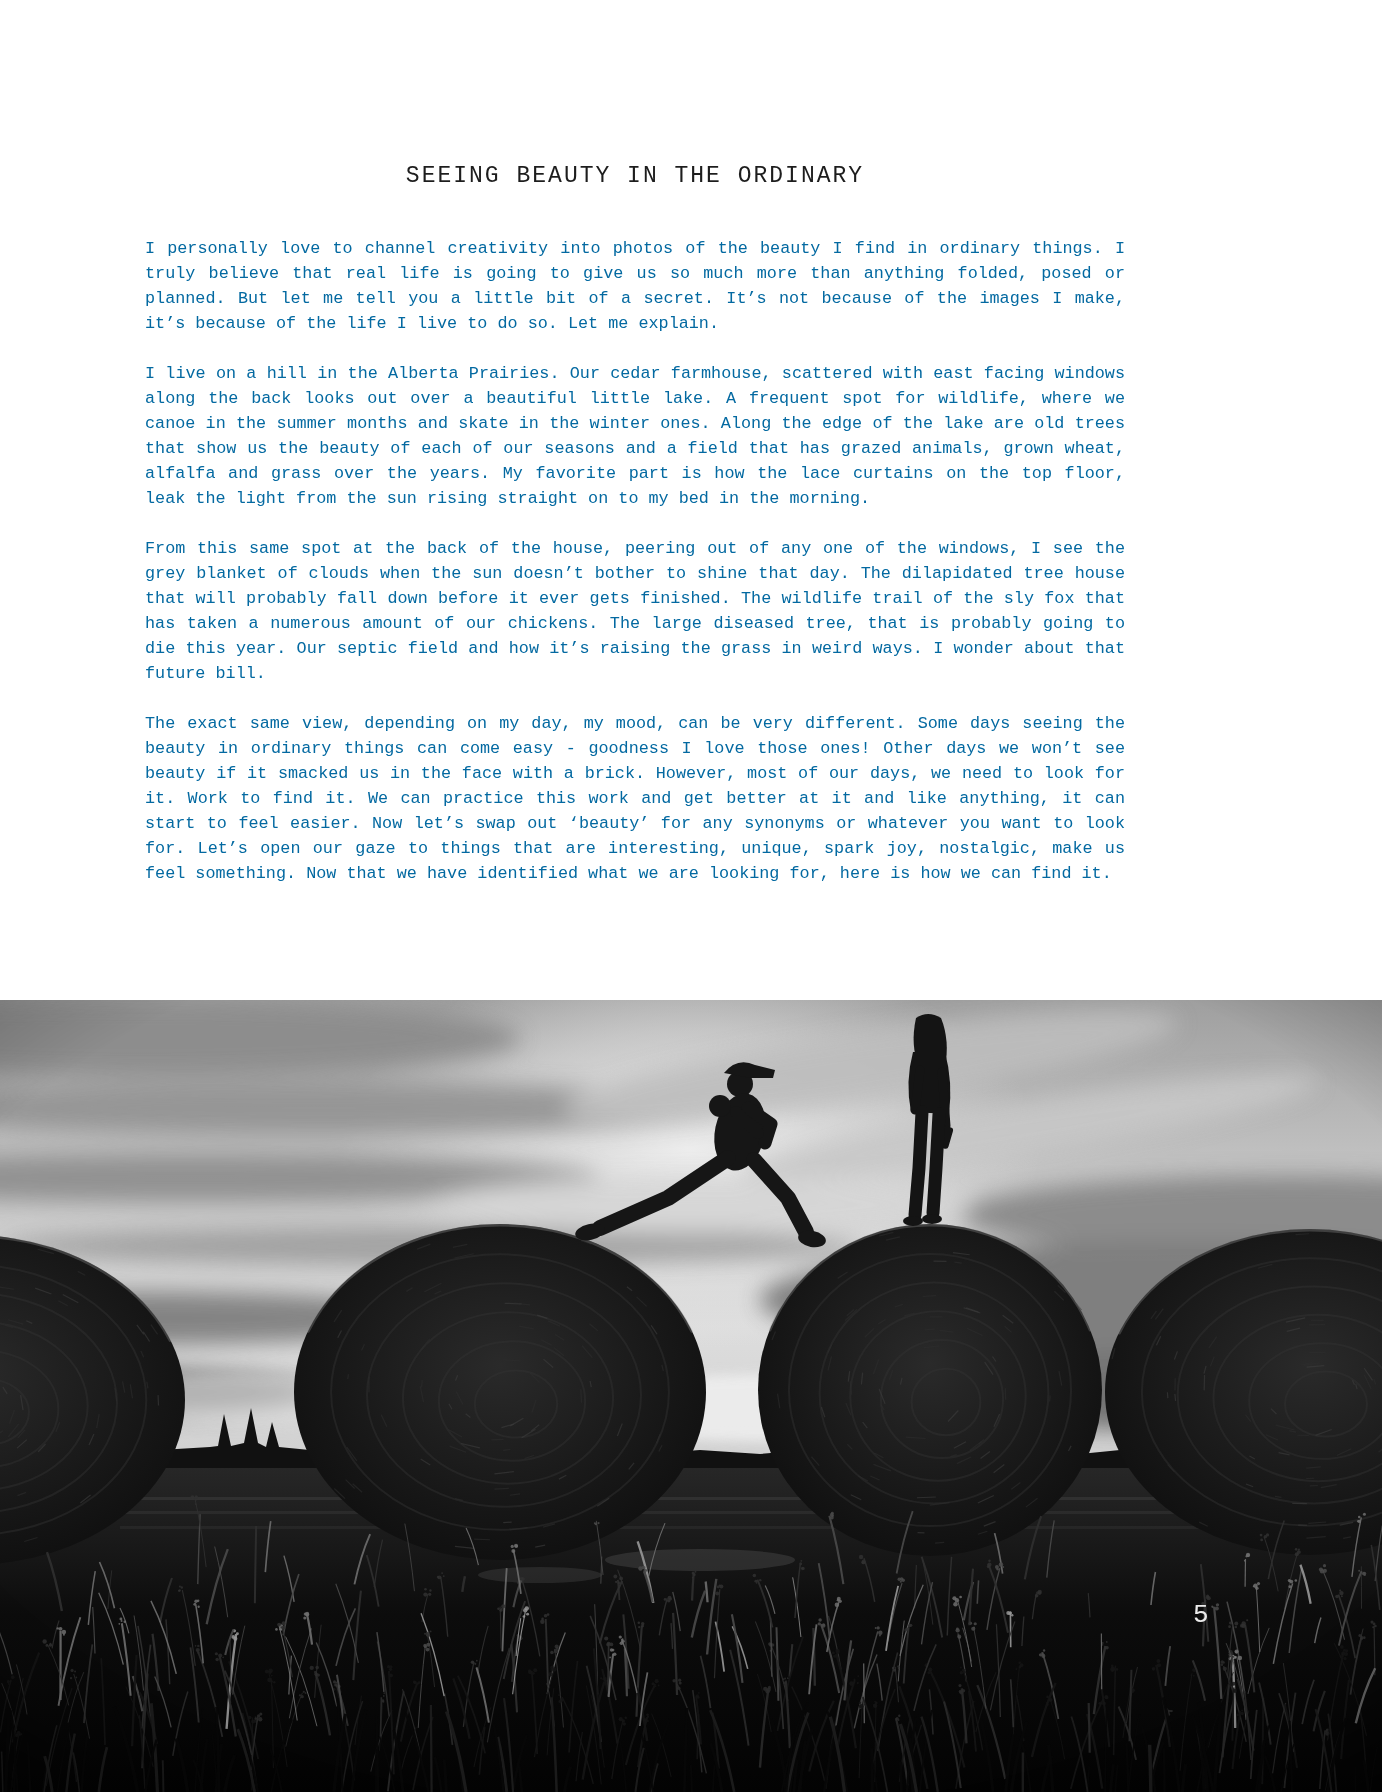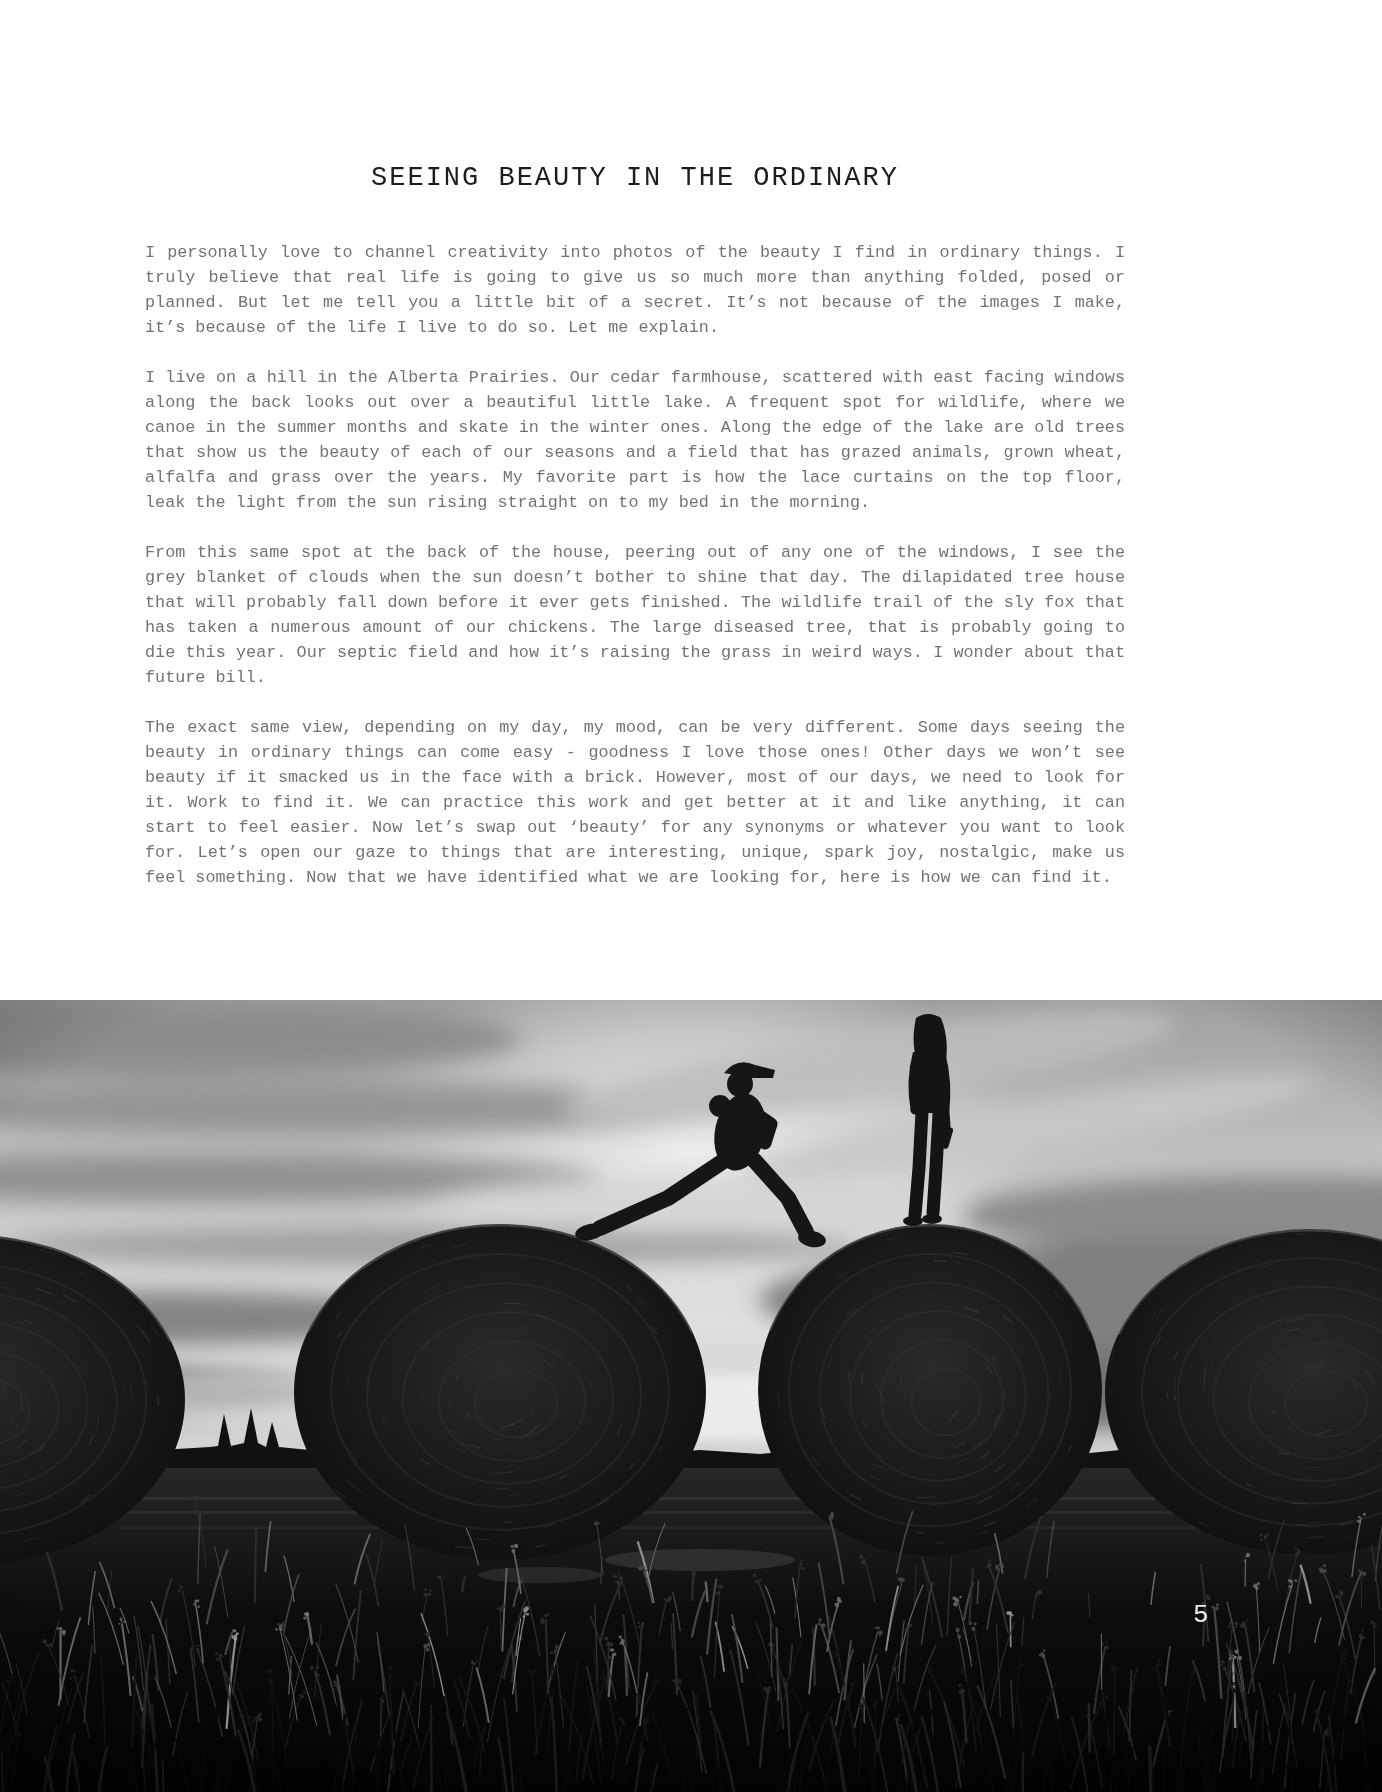--- a/index.html
+++ b/index.html
@@ -3,26 +3,26 @@
 <meta charset="utf-8">
 <style>
   html,body{margin:0;padding:0;background:#ffffff;}
   .page{
     position:relative;width:1382px;height:1792px;background:#ffffff;
     font-family:"Liberation Mono","DejaVu Sans Mono",monospace;color:#222222;
     overflow:hidden;
   }
   .content{position:absolute;left:145px;top:163px;width:980px;}
   .title{
-    font-size:27px;font-weight:normal;letter-spacing:2px;text-align:center;
+    font-size:23px;font-weight:normal;letter-spacing:2px;text-align:center;
     margin:0 0 47px 0;color:#1d1d1d;
   }
   .para{
     font-size:16.8px;line-height:25px;text-align:justify;margin:0 0 25px 0;
-    color:#737373;
+    color:#0369a1;
   }
   .photo{position:absolute;left:0;top:1000px;width:1382px;height:792px;margin:0;}
   .photo svg{display:block;width:1382px;height:792px;}
   .pageno{
     position:absolute;left:1193px;top:600px;color:#ececec;font-size:26px;
     font-family:"Liberation Mono","DejaVu Sans Mono",monospace;
   }
 </style>
 </head>
 <body>

